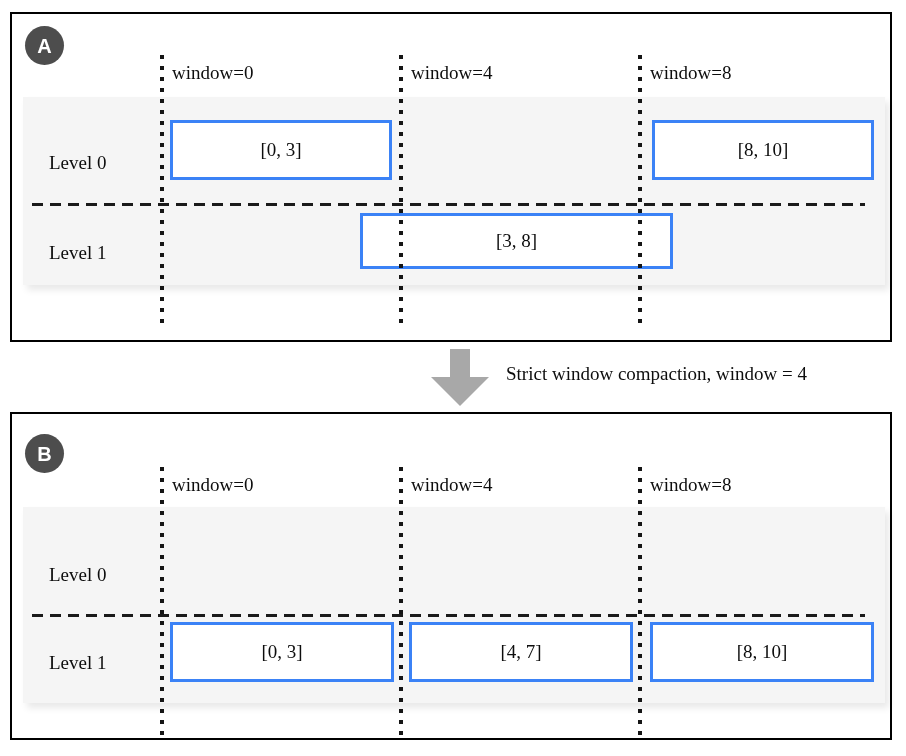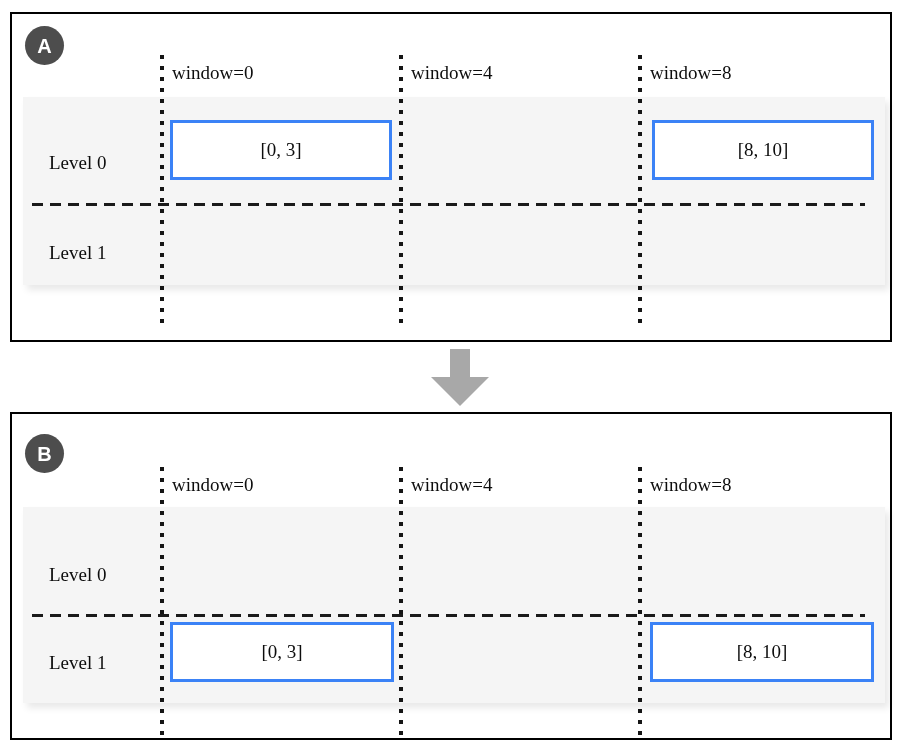--- a/index.html
+++ b/index.html
@@ -132,46 +132,49 @@
     <div class="col-label" style="left:638px; top:48px; width:239px;">window=8</div>
 
     <div class="row-label" style="left:37px; top:138px;">Level 0</div>
     <div class="row-label" style="left:37px; top:228px;">Level 1</div>
 
     <div class="hdash" style="left:20px; top:189px; width:833px;"></div>
 
     <div class="ibox" style="left:158px; top:106px; width:222px; height:60px;">[0, 3]</div>
     <div class="ibox" style="left:640px; top:106px; width:222px; height:60px;">[8, 10]</div>
 
+    <div class="ibox" style="left:348px; top:199px; width:313px; height:56px;">[3, 8]</div>
 
     <div class="vdot" style="left:148px; top:41px; height:272px;"></div>
     <div class="vdot" style="left:387px; top:41px; height:272px;"></div>
     <div class="vdot" style="left:626px; top:41px; height:272px;"></div>
   </div>
 
   <svg id="arrow" viewBox="0 0 60 58">
     <polygon points="20,0 40,0 40,28 59,28 30,57 1,28 20,28" fill="#a8a8a8"></polygon>
   </svg>
+  <div id="caption">Strict window compaction, window = 4</div>
 
   <div id="panel-b" class="panel">
 
     <div id="band-b" class="band"></div>
 
     <div id="badge-b" class="badge">B</div>
 
     <div class="col-label" style="left:160px; top:60px; width:239px;">window=0</div>
     <div class="col-label" style="left:399px; top:60px; width:239px;">window=4</div>
     <div class="col-label" style="left:638px; top:60px; width:239px;">window=8</div>
 
     <div class="row-label" style="left:37px; top:150px;">Level 0</div>
     <div class="row-label" style="left:37px; top:238px;">Level 1</div>
 
     <div class="hdash" style="left:20px; top:200px; width:833px;"></div>
 
     <div class="ibox" style="left:158px; top:208px; width:224px; height:60px;">[0, 3]</div>
+    <div class="ibox" style="left:397px; top:208px; width:224px; height:60px;">[4, 7]</div>
     <div class="ibox" style="left:638px; top:208px; width:224px; height:60px;">[8, 10]</div>
 
     <div class="vdot" style="left:148px; top:53px; height:272px;"></div>
     <div class="vdot" style="left:387px; top:53px; height:272px;"></div>
     <div class="vdot" style="left:626px; top:53px; height:272px;"></div>
   </div>
 
 </div>
 
 </body></html>

